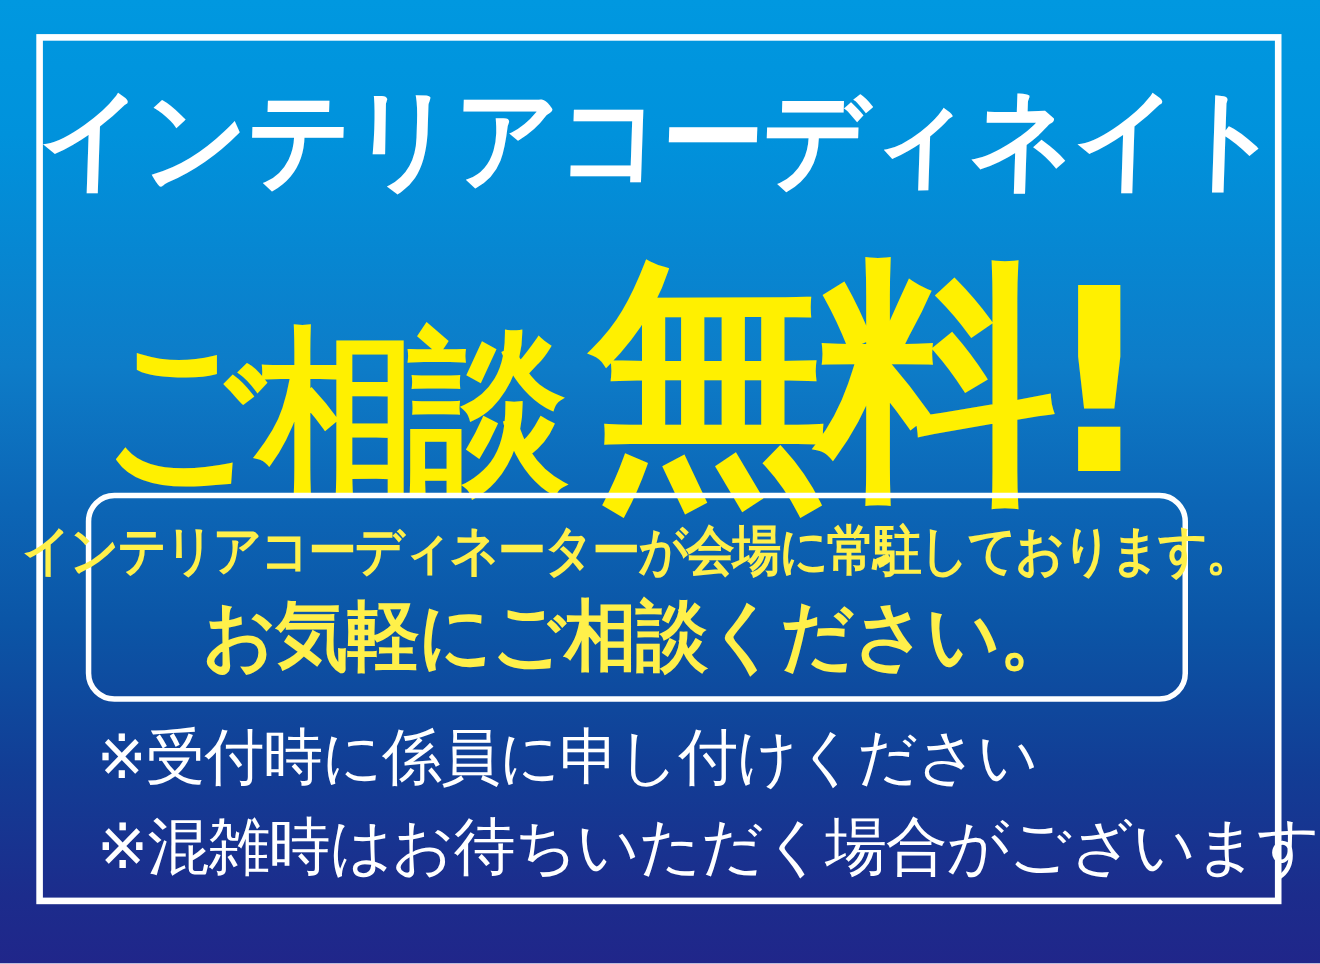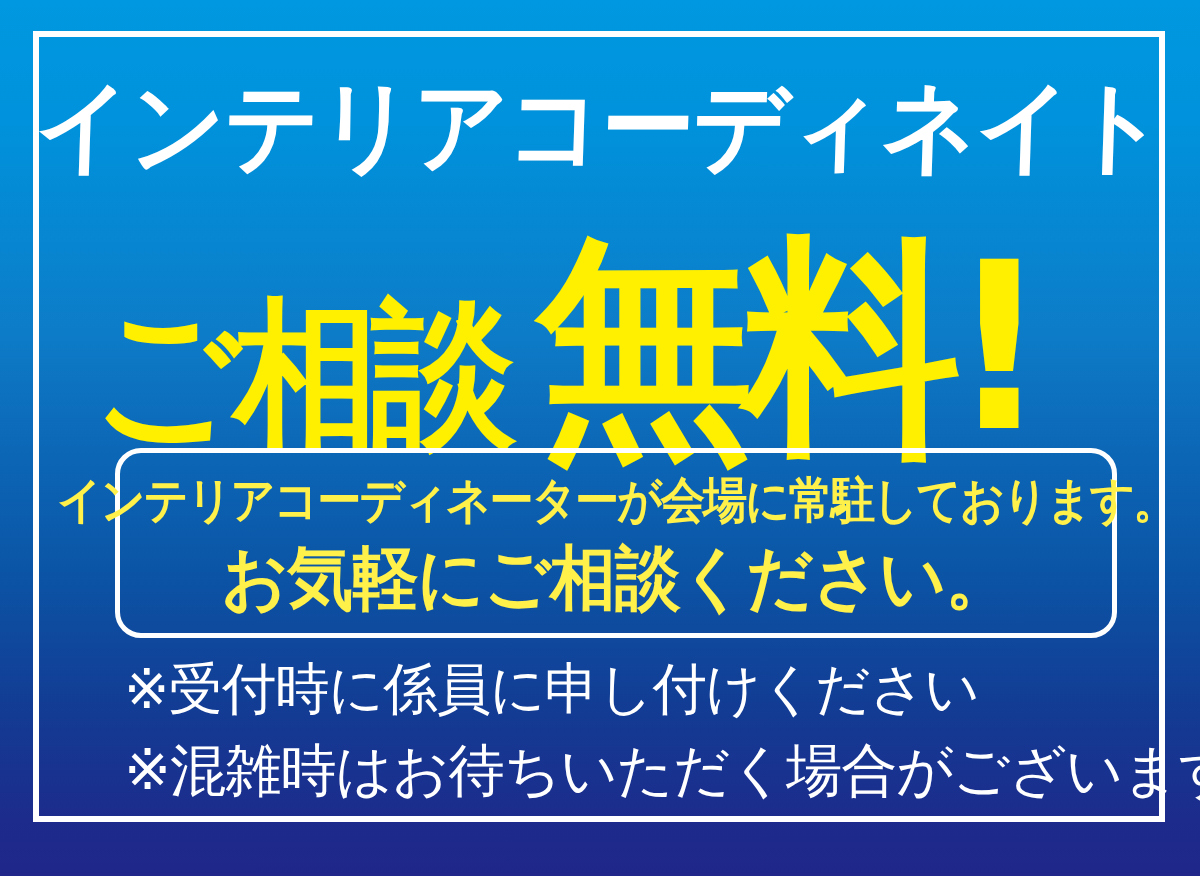--- a/index.html
+++ b/index.html
@@ -109,21 +109,20 @@
     top: 448px;
     width: 1002px;
     height: 190px;
     border: 5px solid #ffffff;
     border-radius: 26px;
     box-sizing: border-box;
     display: flex;
     flex-direction: column;
     align-items: center;
     justify-content: center;
-    margin-left: 37px;
   }
   #callout-line1 {
     color: #fff04a;
     font-weight: 700;
     font-size: 49px;
     line-height: 1;
     letter-spacing: -2px;
     transform: scaleX(0.90);
     white-space: nowrap;
     margin-top: 2px;
@@ -138,21 +137,20 @@
     white-space: nowrap;
     margin-top: 18px;
   }
 
   
   #notes {
     position: absolute;
     left: 88px;
     top: 648px;
     width: 1030px;
-    margin-left: 36px;
   }
   #notes .note {
     color: #ffffff;
     font-size: 56px;
     font-weight: 400;
     line-height: 1.45;
     letter-spacing: -1px;
     white-space: nowrap;
     transform: scaleX(0.97);
     transform-origin: left center;

